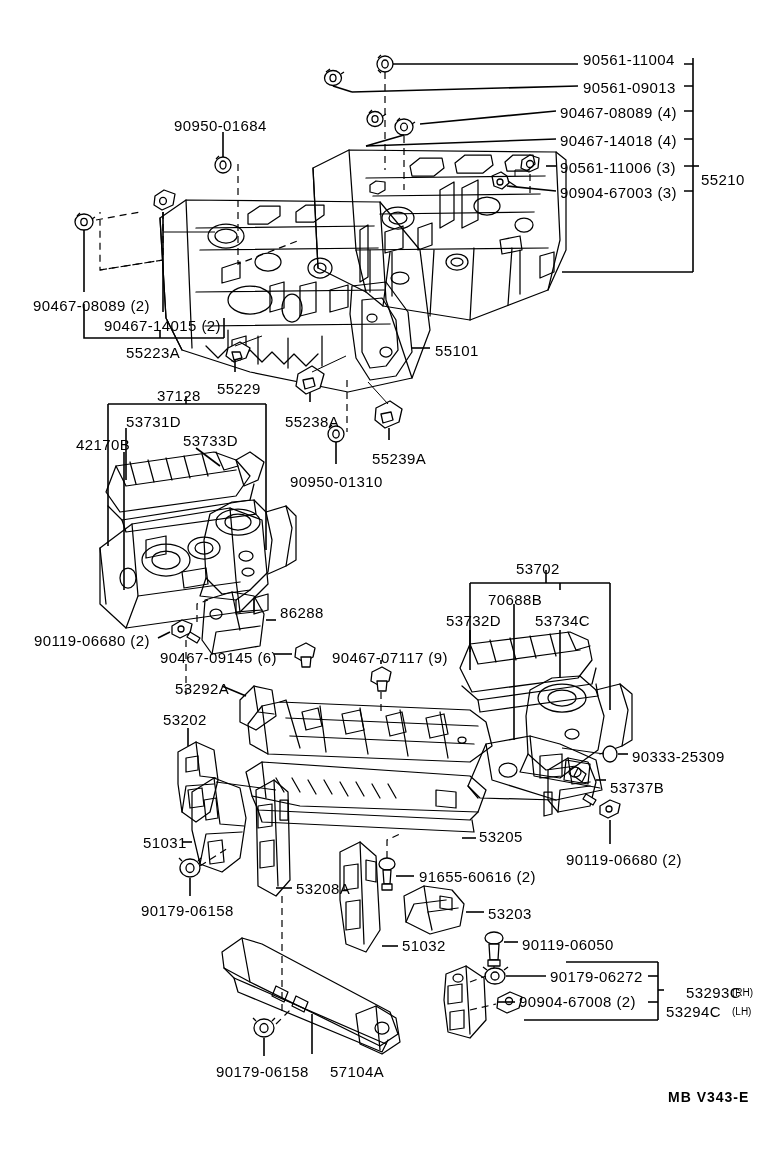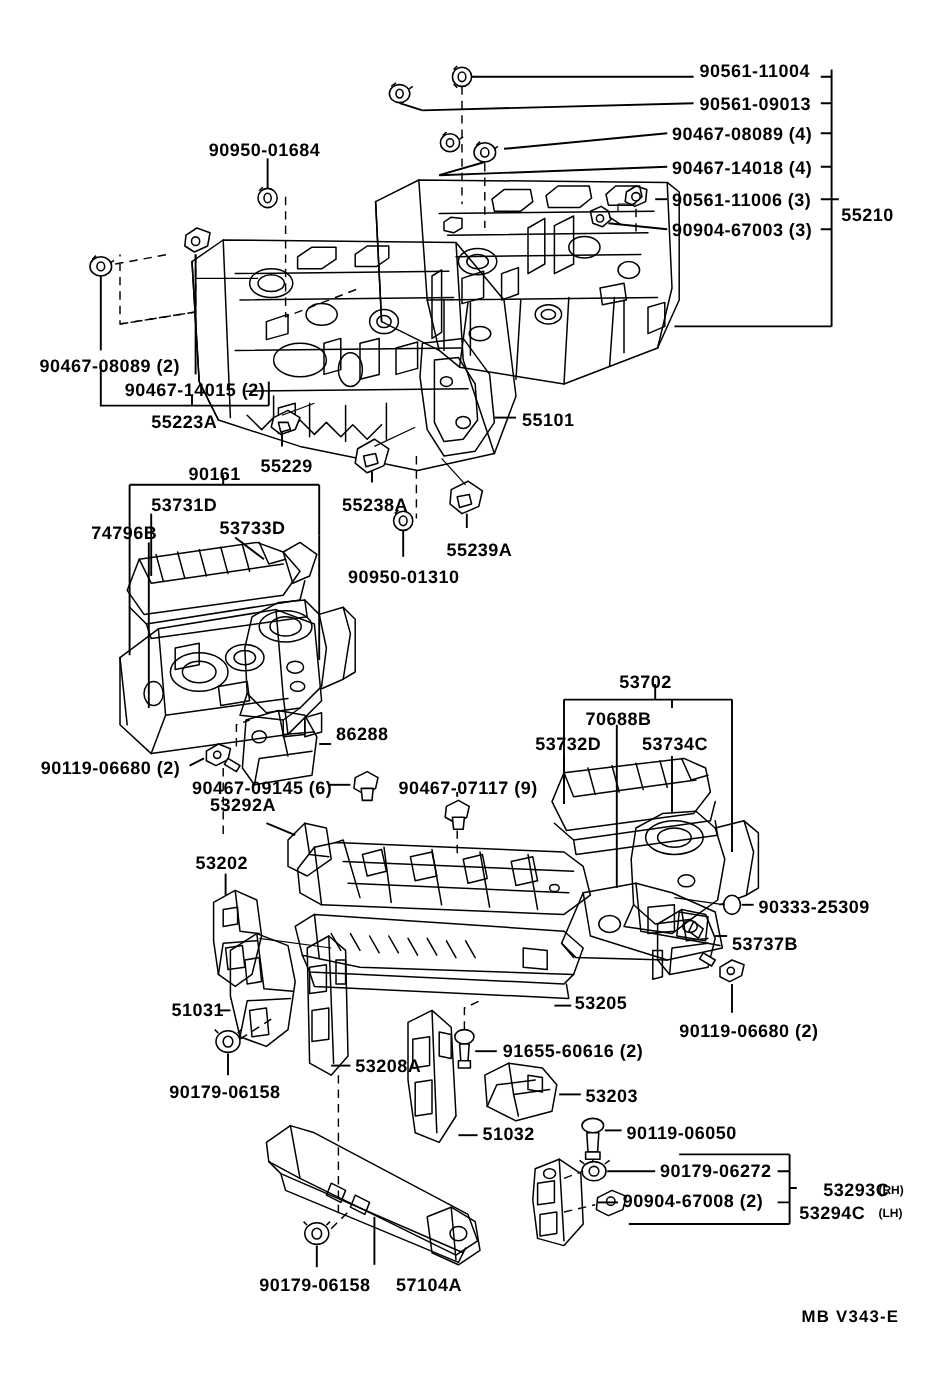--- a/index.html
+++ b/index.html
@@ -1,19 +1,19 @@
 <!DOCTYPE html>
 <html><head>
 <meta charset="utf-8">
 <style>
   html,body{margin:0;padding:0;background:#fff;}
   body{width:784px;height:1158px;position:relative;overflow:hidden;
        font-family:"Liberation Sans","DejaVu Sans",sans-serif;color:#000;}
   #sheet{position:absolute;inset:0;width:784px;height:1158px;}
-  .lbl{position:absolute;font-weight:700;letter-spacing:.4px;white-space:nowrap;
+  .lbl{position:absolute;font-weight:400;letter-spacing:.4px;white-space:nowrap;
        font-size:15px;line-height:15px;color:#000;}
   .lbl.sup{font-size:10px;line-height:10px;letter-spacing:0;}
   .footer{position:absolute;font-weight:700;font-size:14px;letter-spacing:1px;}
   svg{position:absolute;left:0;top:0;}
   .art{stroke:#000;fill:none;stroke-width:1.25;stroke-linejoin:round;stroke-linecap:round;}
   .thin{stroke:#000;fill:none;stroke-width:1;}
   .lead{stroke:#000;fill:none;stroke-width:1.6;}
   .brk{stroke:#000;fill:none;stroke-width:1.6;}
   .dash{stroke:#000;fill:none;stroke-width:1.2;stroke-dasharray:7 5;}
   .fastf{stroke:#000;fill:#fff;stroke-width:1.3;stroke-linejoin:round;}
@@ -508,42 +508,42 @@
   <div class="lbl" style="left:560px;top:160px">90561-11006 (3)</div>
   <div class="lbl" style="left:560px;top:185px">90904-67003 (3)</div>
   <div class="lbl" style="left:701px;top:172px">55210</div>
 
   <div class="lbl" style="left:174px;top:118px">90950-01684</div>
   <div class="lbl" style="left:33px;top:298px">90467-08089 (2)</div>
   <div class="lbl" style="left:104px;top:318px">90467-14015 (2)</div>
   <div class="lbl" style="left:126px;top:345px">55223A</div>
   <div class="lbl" style="left:435px;top:343px">55101</div>
   <div class="lbl" style="left:217px;top:381px">55229</div>
-  <div class="lbl" style="left:157px;top:388px">90161</div>
+  <div class="lbl" style="left:157px;top:388px">37128</div>
   <div class="lbl" style="left:285px;top:414px">55238A</div>
   <div class="lbl" style="left:372px;top:451px">55239A</div>
   <div class="lbl" style="left:290px;top:474px">90950-01310</div>
 
   <div class="lbl" style="left:126px;top:414px">53731D</div>
   <div class="lbl" style="left:183px;top:433px">53733D</div>
-  <div class="lbl" style="left:76px;top:437px">74796B</div>
+  <div class="lbl" style="left:76px;top:437px">42170B</div>
   <div class="lbl" style="left:280px;top:605px">86288</div>
   <div class="lbl" style="left:34px;top:633px">90119-06680 (2)</div>
   <div class="lbl" style="left:160px;top:650px">90467-09145 (6)</div>
   <div class="lbl" style="left:332px;top:650px">90467-07117 (9)</div>
 
   <div class="lbl" style="left:516px;top:561px">53702</div>
   <div class="lbl" style="left:488px;top:592px">70688B</div>
   <div class="lbl" style="left:446px;top:613px">53732D</div>
   <div class="lbl" style="left:535px;top:613px">53734C</div>
   <div class="lbl" style="left:632px;top:749px">90333-25309</div>
   <div class="lbl" style="left:610px;top:780px">53737B</div>
   <div class="lbl" style="left:566px;top:852px">90119-06680 (2)</div>
 
-  <div class="lbl" style="left:175px;top:664px">53292A</div>
+  <div class="lbl" style="left:175px;top:681px">53292A</div>
   <div class="lbl" style="left:163px;top:712px">53202</div>
   <div class="lbl" style="left:143px;top:835px">51031</div>
   <div class="lbl" style="left:479px;top:829px">53205</div>
   <div class="lbl" style="left:296px;top:881px">53208A</div>
   <div class="lbl" style="left:419px;top:869px">91655-60616 (2)</div>
   <div class="lbl" style="left:488px;top:906px">53203</div>
   <div class="lbl" style="left:141px;top:903px">90179-06158</div>
   <div class="lbl" style="left:402px;top:938px">51032</div>
   <div class="lbl" style="left:522px;top:937px">90119-06050</div>
   <div class="lbl" style="left:550px;top:969px">90179-06272</div>

